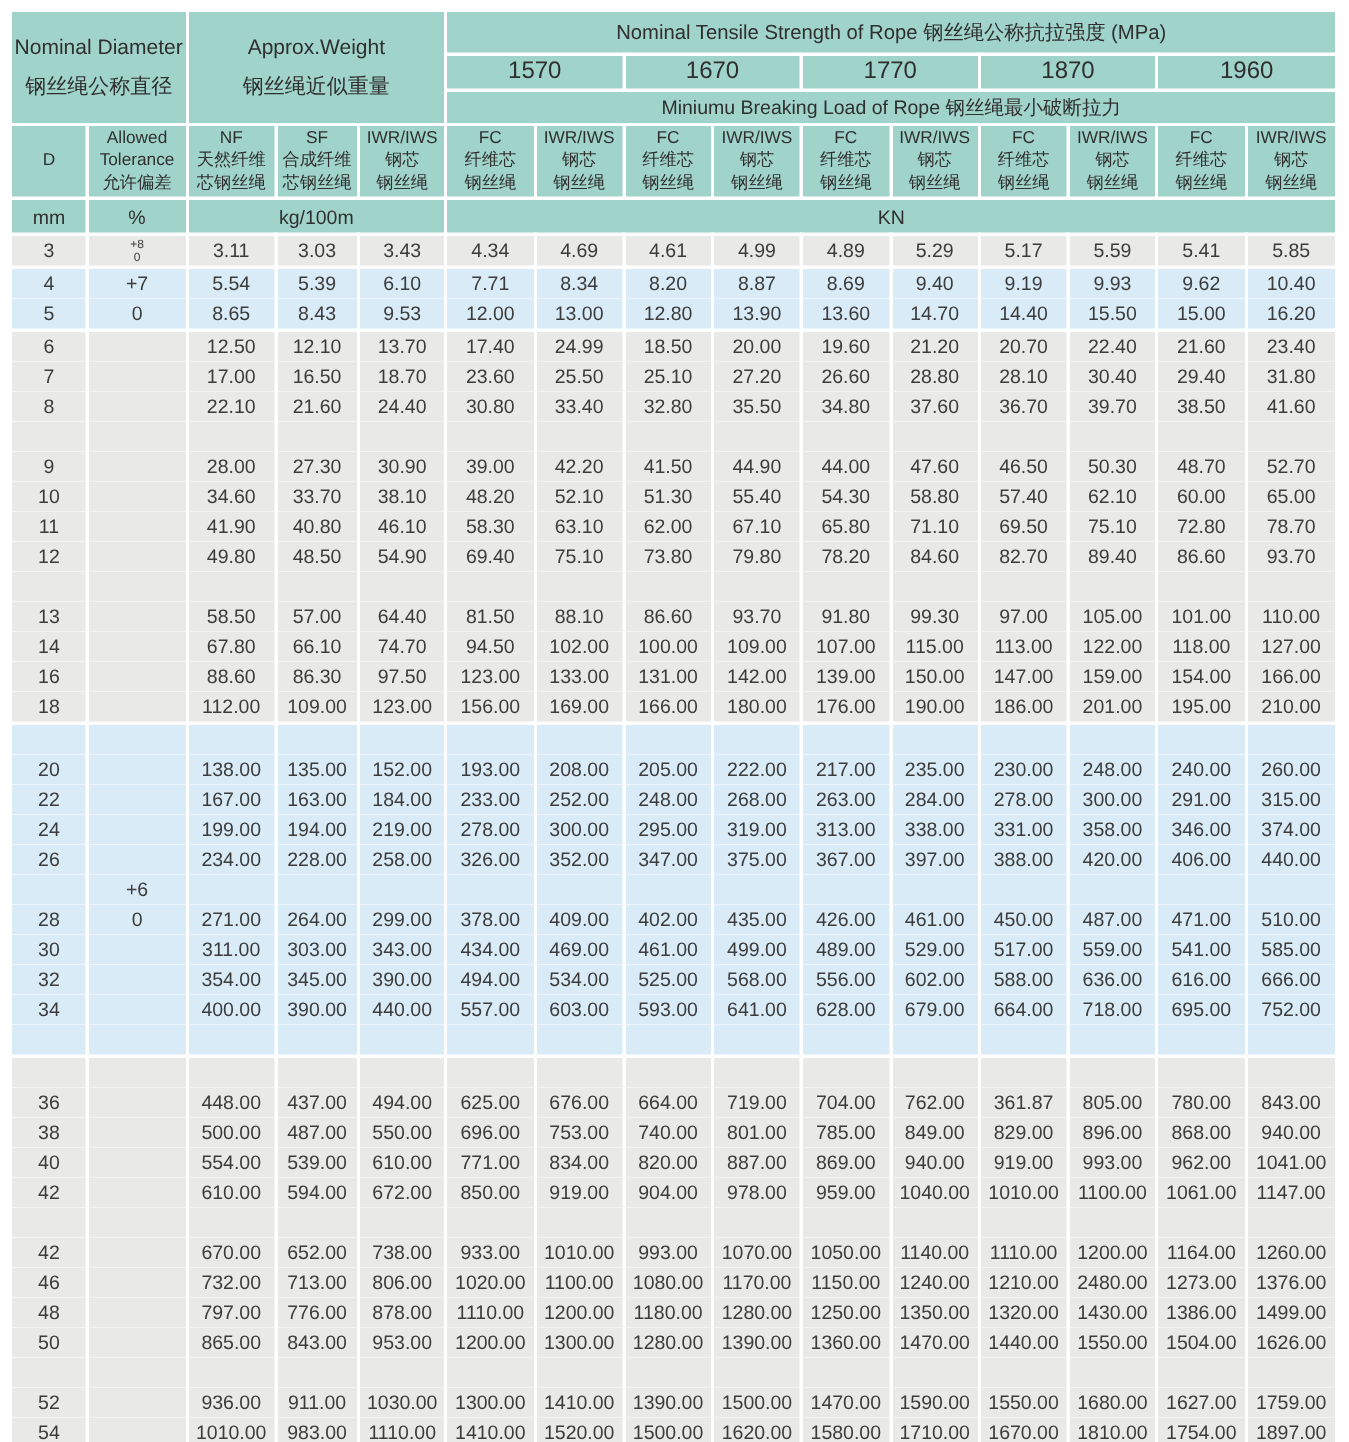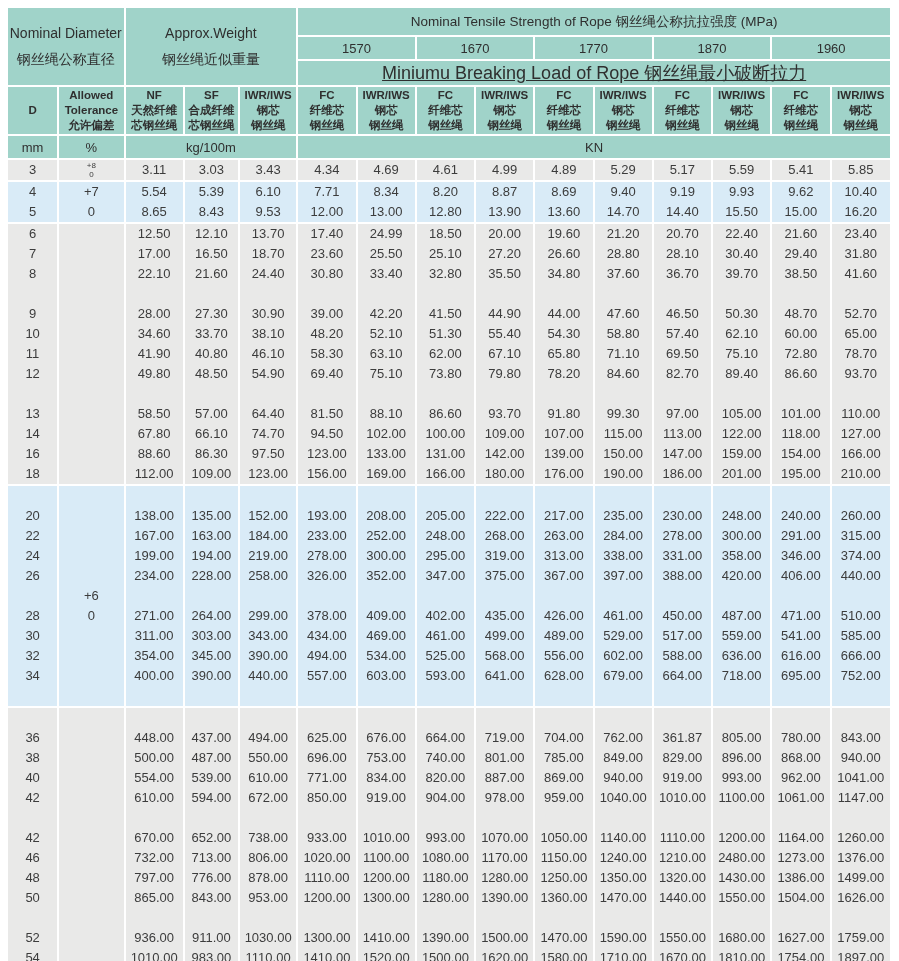--- a/index.html
+++ b/index.html
@@ -25,23 +25,23 @@
   th:last-child,td:last-child{border-right:none;text-align:center;}
   thead th{
     background:#a0d3c9;
     font-weight:normal;
     color:#2f2f2f;
     border-bottom:2px solid #fff;
     white-space:pre-line;
   }
   .r1 th{height:27px;font-size:13.5px;}
   .r1 th.big{font-size:14px;line-height:1.85;}
-  .r2 th{height:22px;font-size:13px;}
-  .r3 th{height:21px;font-size:18px;text-decoration:underline;}
-  .r4 th{height:47px;font-size:11.5px;line-height:1.3;font-weight:bold;}
+  .r2 th{height:22px;font-size:16px;}
+  .r3 th{height:21px;font-size:13px;}
+  .r4 th{height:47px;font-size:11.5px;line-height:1.3;}
   .r5 th{height:22px;font-size:13px;}
   tbody td{
     font-size:13px;
     height:20px;
     white-space:pre-line;
     line-height:1.1;
   }
   tbody tr{height:20px;}
   tbody tr.sp{height:16px;}
   tbody tr.pt{height:13px;}

